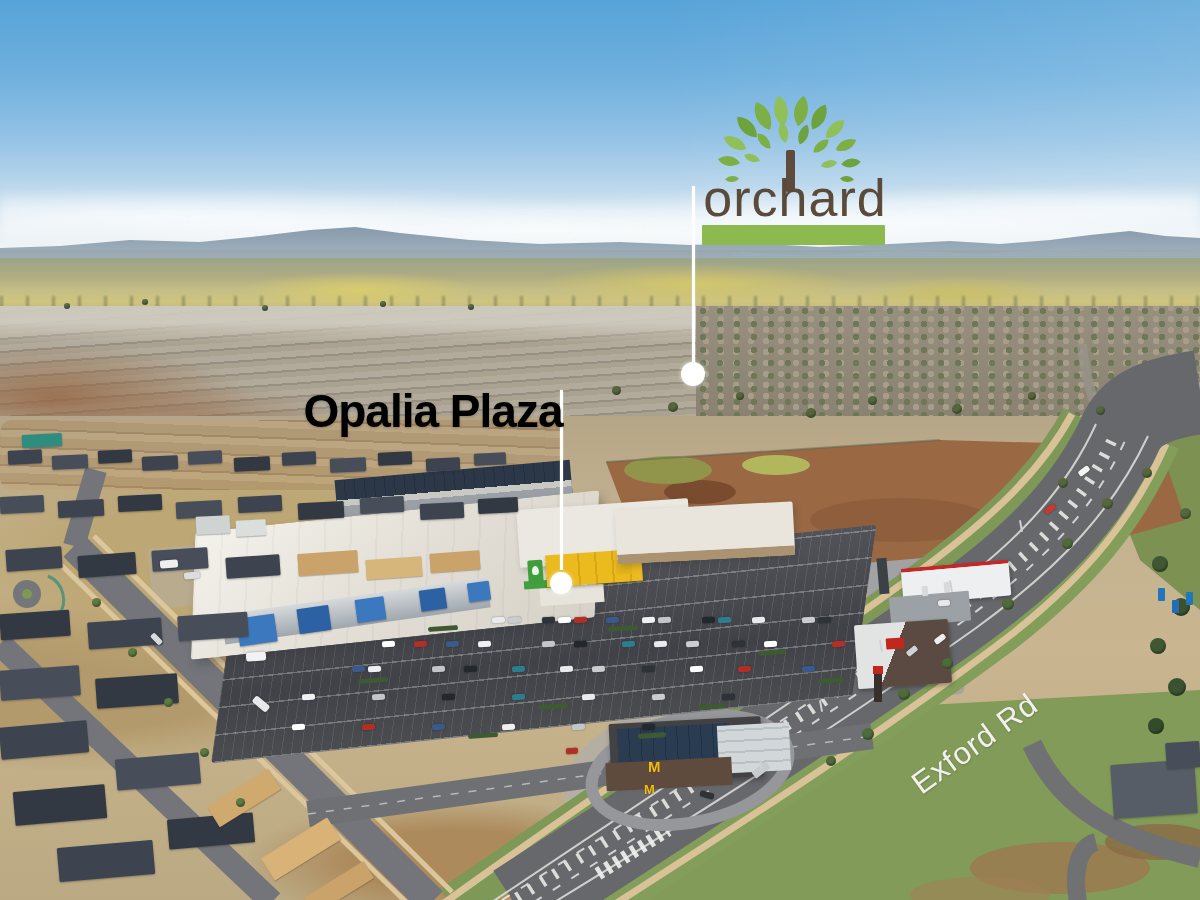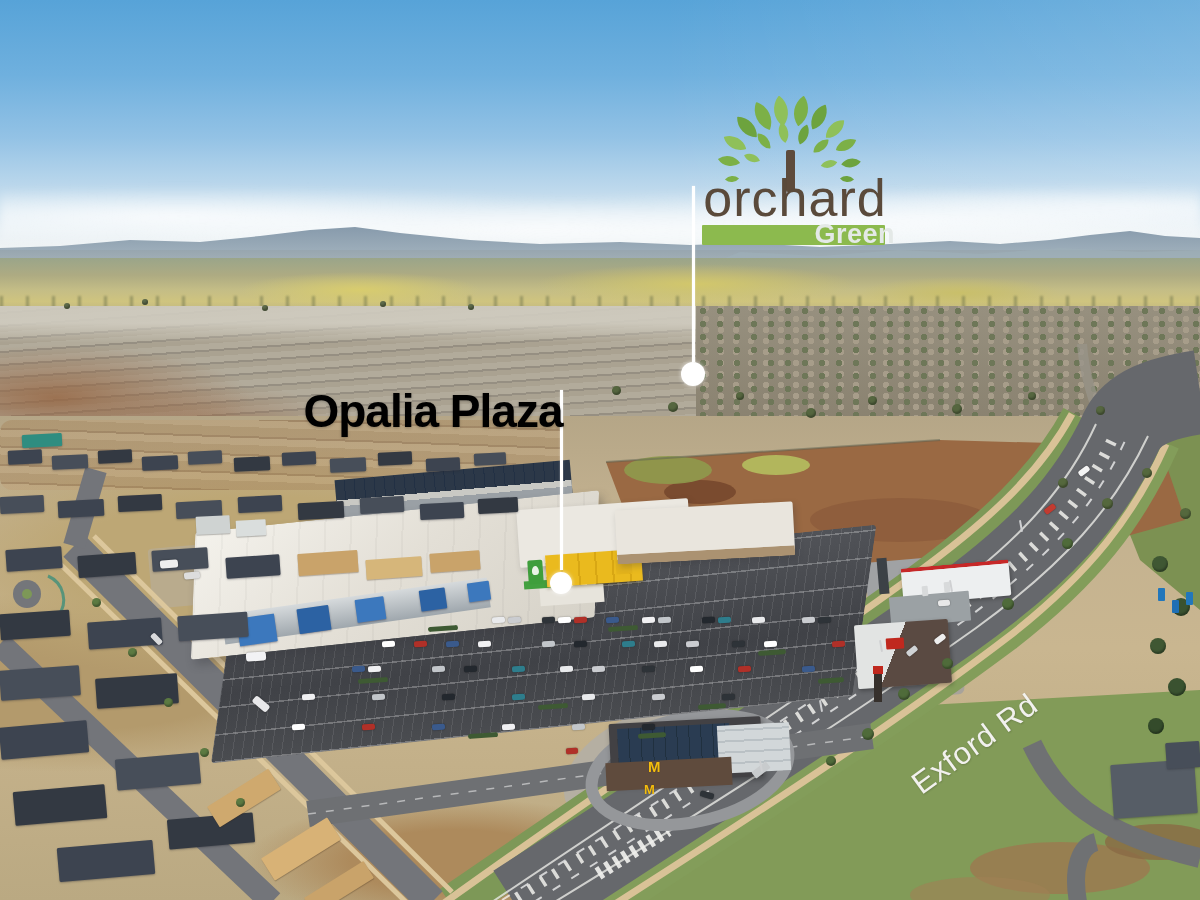--- a/index.html
+++ b/index.html
@@ -434,16 +434,15 @@
 
   <div class="overlay">
     <div class="leader" id="orchard-line"></div>
     <div class="dot" id="orchard-dot"></div>
     <div class="leader" id="plaza-line"></div>
     <div class="dot" id="plaza-dot"></div>
     <div id="plaza-label">Opalia Plaza</div>
     <div id="road-label">Exford Rd</div>
     <div id="logo-word">orchard</div>
     <div id="logo-bar"></div>
-    <div id="logo-sub">Green</div>
   </div>
 
 </div>
 
 </body></html>

